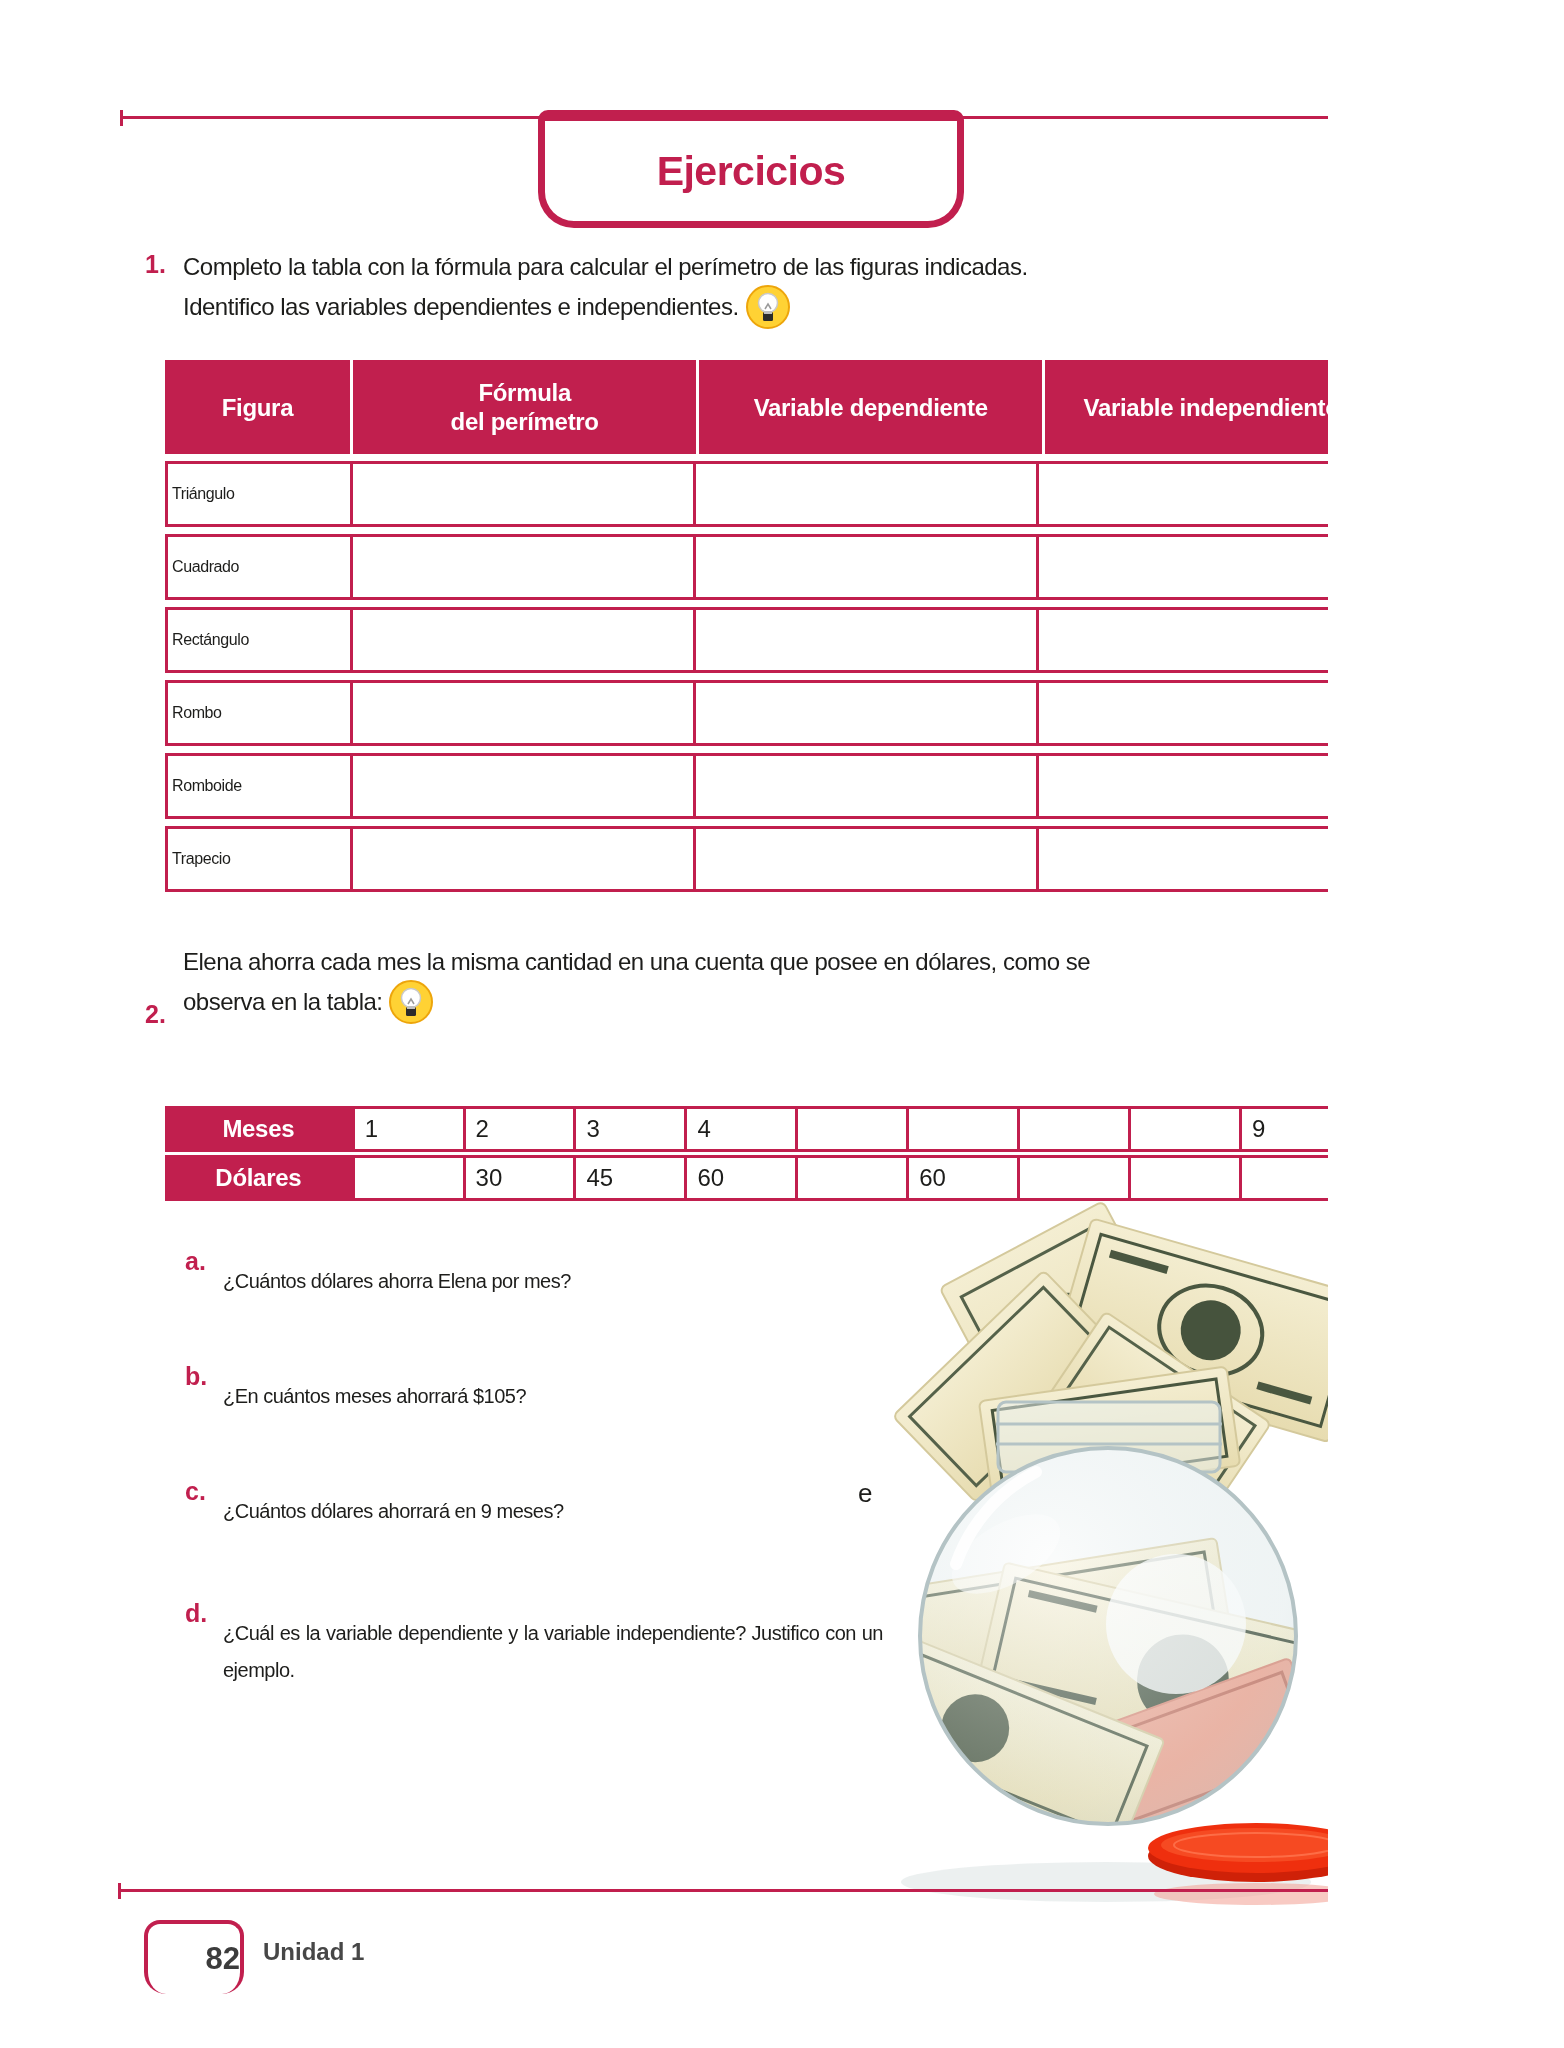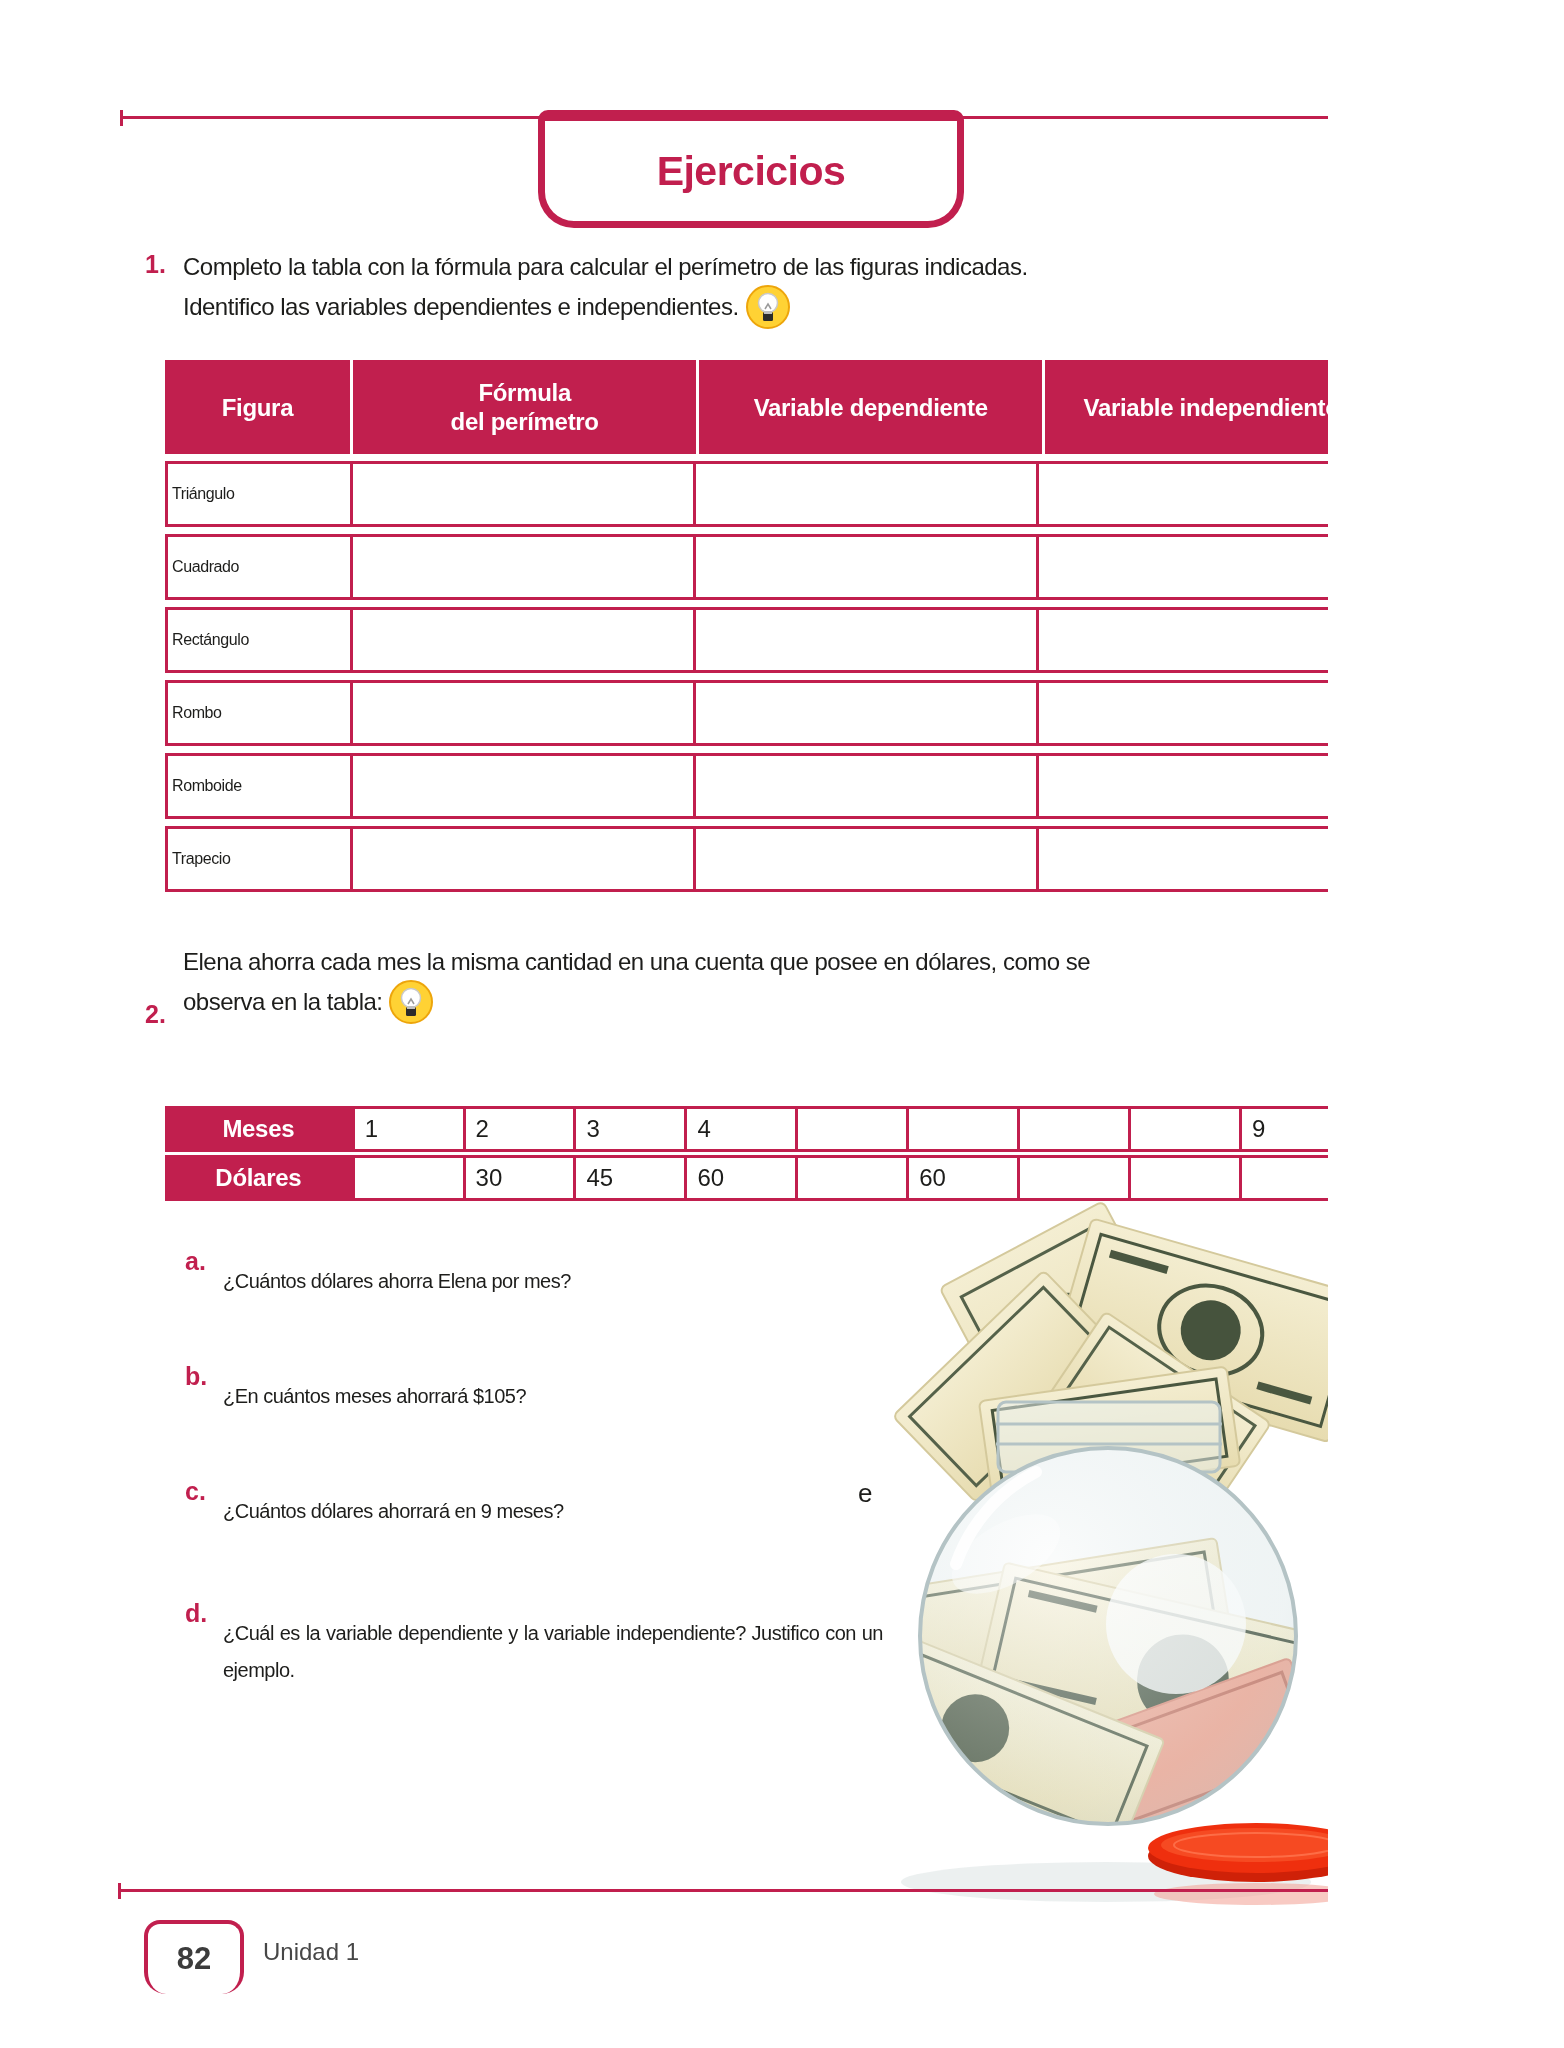--- a/index.html
+++ b/index.html
@@ -65,24 +65,24 @@
   .q .ql{font-size:25px;font-weight:bold;color:var(--accent);width:38px;flex:none;}
   .q .qt{font-size:20px;letter-spacing:-0.5px;line-height:37px;margin-top:16px;}
   .q-a{top:1247px;} .q-b{top:1362px;} .q-c{top:1477px;}
   .q-d{top:1599px;} .q-d .qt{width:660px;text-align:justify;}
   
   .stray{position:absolute;left:858px;top:1478px;font-size:26px;z-index:1;}
   .jar{position:absolute;left:856px;top:1194px;z-index:1;}
   .pagenum-box{
     position:absolute;left:144px;top:1920px;width:92px;height:70px;
     border:4px solid var(--accent);border-bottom:none;border-radius:16px 16px 22px 22px;
-    display:flex;align-items:center;justify-content:center;z-index:4;background:#fff;
+    display:flex;align-items:center;justify-content:flex-end;z-index:4;background:#fff;
   }
   .pagenum-box span{font-size:31px;font-weight:bold;color:#3c3c3c;}
-  .unit-label{position:absolute;left:263px;top:1938px;font-size:24px;font-weight:normal;color:#474747;z-index:4;}
+  .unit-label{position:absolute;left:263px;top:1938px;font-size:24px;font-weight:bold;color:#474747;z-index:4;}
 </style>
 </head>
 <body>
 
 <div class="page">
 
   <div class="rule rule-top"></div>
   <div class="tick tick-tl"></div>
   <div class="tick tick-tr"></div>
   <div class="rule rule-bottom"></div>

